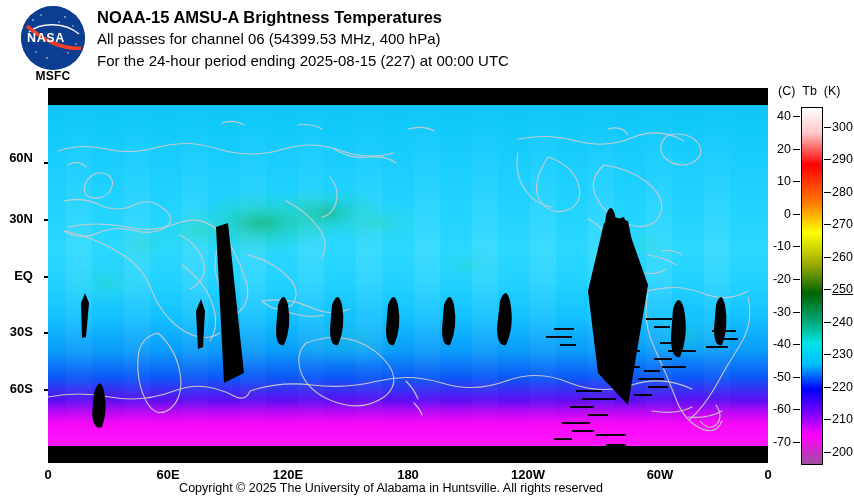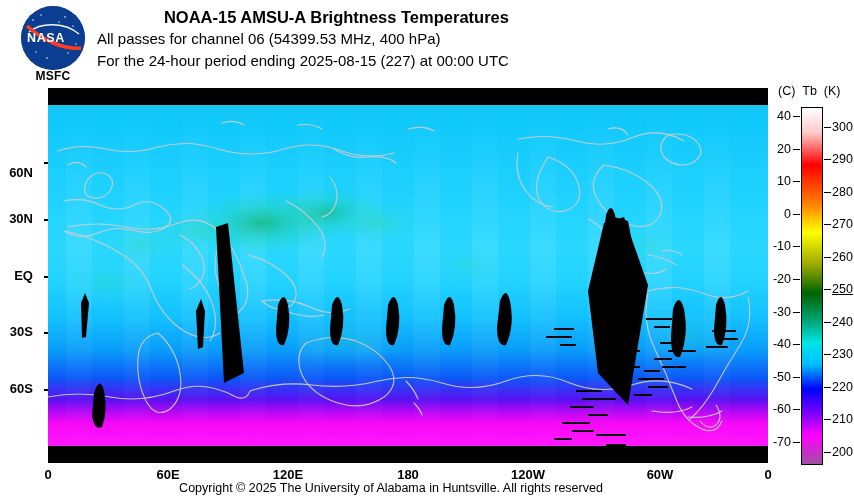--- a/index.html
+++ b/index.html
@@ -11,21 +11,21 @@
   #nasa-logo{position:absolute;left:14px;top:6px;width:78px;height:78px;}
   #nasa-ball{position:absolute;left:7px;top:0;width:64px;height:64px;border-radius:50%;
              background:#0b3d91;overflow:hidden;}
   #nasa-word{position:absolute;left:0;top:25px;width:64px;text-align:center;
              font-size:12.5px;font-weight:bold;color:#fff;letter-spacing:.6px;
              font-family:"Liberation Sans",sans-serif;}
   #msfc{position:absolute;left:0;top:63px;width:78px;text-align:center;
         font-size:12px;font-weight:bold;letter-spacing:.3px;}
 
   #titles{position:absolute;left:97px;top:7px;}
-  .t1{font-size:16.5px;font-weight:bold;line-height:21px;text-align:right;}
+  .t1{font-size:16.5px;font-weight:bold;line-height:21px;}
   .t2,.t3{font-size:15px;line-height:22px;}
 
   
   #ghrc{position:absolute;right:14px;top:4px;width:160px;height:76px;}
   #ghrc-text{position:absolute;left:0;top:0;width:160px;height:56px;}
   #ghrc-sub{position:absolute;left:0;top:57px;width:160px;text-align:center;
             font-size:8.5px;font-weight:bold;color:#2b2b2b;letter-spacing:-0.1px;
             white-space:nowrap;}
   #ghrc-sub b{color:#1f6fc4;}
 
@@ -91,21 +91,21 @@
 
   <div id="titles">
     <div class="t1">NOAA-15 AMSU-A Brightness Temperatures</div>
     <div class="t2">All passes for channel 06 (54399.53 MHz, 400 hPa)</div>
     <div class="t3">For the 24-hour period ending 2025-08-15 (227) at 00:00 UTC</div>
   </div>
 
 </div>
 
 <div id="ylabels">
-    <div class="ylab" style="top: 77px; right: 11px;">60N</div>
+    <div class="ylab" style="top: 62px; right: 11px;">60N</div>
     <div class="ytick" style="top: 73.8333px;"></div>
     <div class="ylab" style="top: 122.667px; right: 11px;">30N</div>
     <div class="ytick" style="top: 130.667px;"></div>
     <div class="ylab" style="top: 179.5px; right: 11px; margin-left: 20px;">EQ</div>
     <div class="ytick" style="top: 187.5px;"></div>
     <div class="ylab" style="top: 236.333px; right: 11px;">30S</div>
     <div class="ytick" style="top: 244.333px;"></div>
     <div class="ylab" style="top: 293.167px; right: 11px;">60S</div>
     <div class="ytick" style="top: 301.167px;"></div>
   </div>

